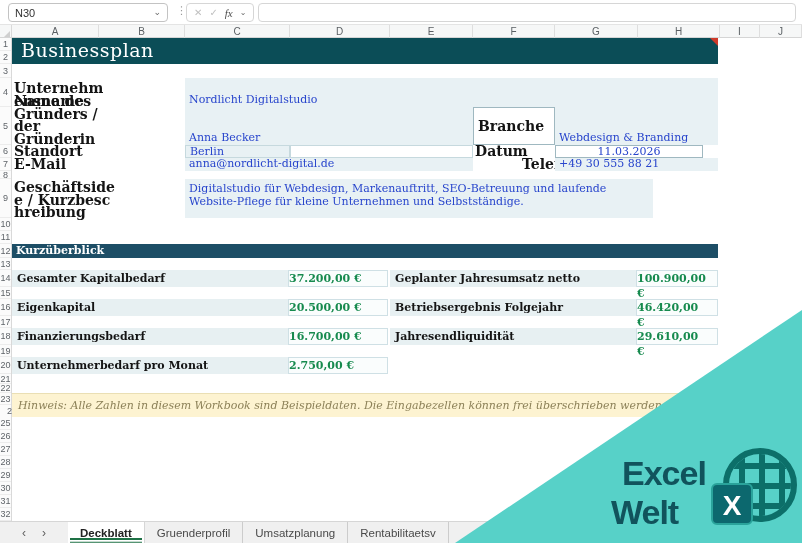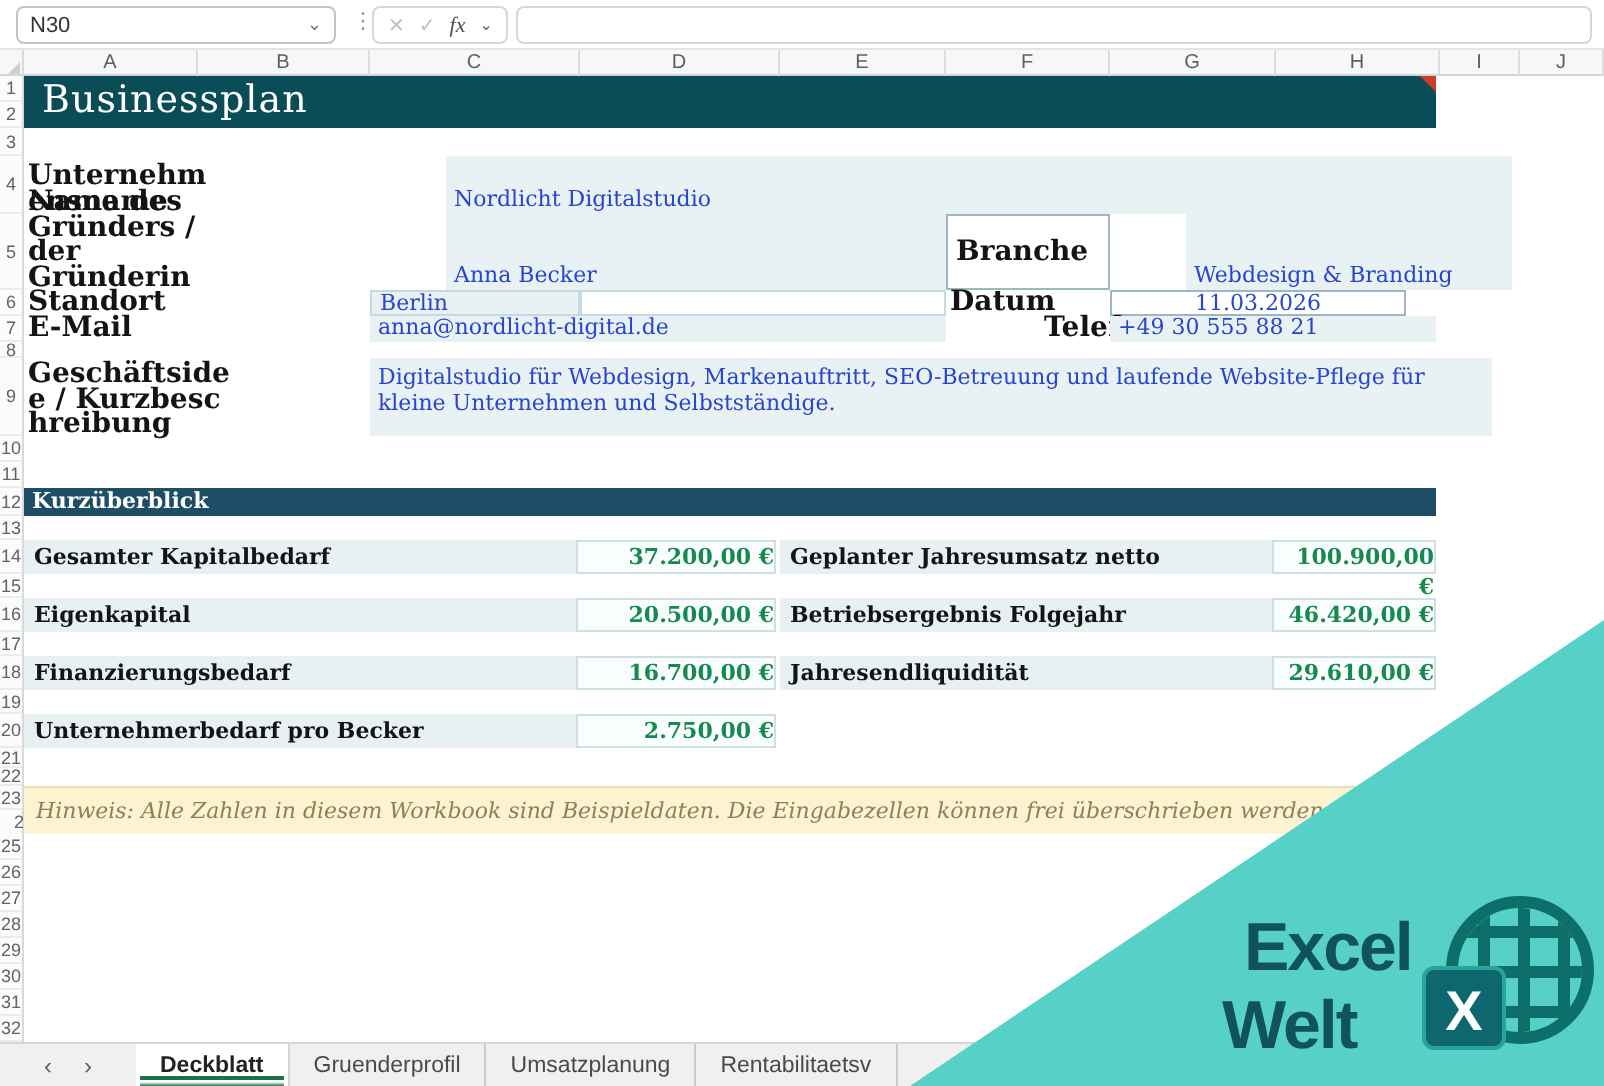--- a/index.html
+++ b/index.html
@@ -44,30 +44,30 @@
   .sheet{position:absolute;left:0;top:0;width:802px;height:521px;
     font-family:"DejaVu Serif","Liberation Serif",serif;}
   .abs{position:absolute;}
   .titleband{left:12px;top:38px;width:706px;height:26px;background:var(--band_teal);
     color:#fff;font-weight:normal;font-size:19px;line-height:25px;padding-left:9px;letter-spacing:.5px;}
   .notetri{left:710px;top:38px;width:0;height:0;border-top:8px solid #cf3a2a;border-left:8px solid transparent;}
   .flabel{font-size:14px;font-weight:bold;color:#141414;line-height:12.5px;}
   .wrapb{word-break:break-all;}
   .bluetxt{color:var(--input_blue);font-size:11px;line-height:13px;}
   .bg-form{background:var(--form_bg);}
-  .bottomtxt{display:flex;align-items:flex-end;padding:0 12px 1px 4px;margin-left:38px;}
+  .bottomtxt{display:flex;align-items:flex-end;padding:0 12px 1px 4px;}
   .cellbox{background:#fff;border:1px solid var(--strong_border);}
   .sectionband{left:12px;top:244px;width:706px;height:14px;background:var(--section_blue);
     color:#fff;font-weight:bold;font-size:11px;line-height:14px;padding-left:4px;}
   .kpirow{position:absolute;height:17px;}
   .kpilabel{position:absolute;top:0;height:17px;background:var(--kpi_label_bg);font-size:11px;
     font-weight:bold;color:#141414;line-height:17px;padding-left:5px;}
   .kpivalue{position:absolute;top:0;height:17px;background:var(--kpi_value_bg);
     border:1px solid #cfe0e5;font-size:11px;font-weight:bold;color:var(--value_green);
-    text-align:right;line-height:15px;padding-right:0;}
+    text-align:left;line-height:15px;padding-right:16px;}
   .noteband{left:12px;top:393px;width:706px;height:24px;background:var(--note_bg);
     border-top:1px solid #eadfb4;color:var(--note_text);font-style:italic;font-size:11px;
     display:flex;align-items:center;padding-left:6px;}
   
   .tabbar{position:absolute;left:0;top:521px;width:802px;height:22px;background:#f0f0f0;
     border-top:1px solid #d6d6d6;display:flex;align-items:stretch;font-size:11.5px;color:#4a4a4a;}
   .navarrows{width:68px;display:flex;align-items:center;justify-content:center;gap:16px;
     color:#5f5f5f;font-size:12px;}
   .navarrows span{cursor:default;}
   .tab{display:flex;align-items:center;padding:0 12px;border-right:1px solid #cccccc;
@@ -183,40 +183,40 @@
     <div class="abs" style="left:290px;top:145px;width:183px;height:13px;background:#fff;border:1px solid var(--cell_border);"></div>
     <div class="abs flabel" style="left:475px;top:145px;width:80px;height:13px;line-height:13px;"><span>Datum</span></div>
     <div class="abs cellbox bluetxt" style="left:555px;top:145px;width:148px;height:13px;text-align:center;line-height:11px;"><span>11.03.2026</span></div>
 
     <div class="abs flabel" style="left:14px;top:158px;width:160px;height:13px;line-height:13px;"><span>E-Mail</span></div>
     <div class="abs bg-form bluetxt" style="left:185px;top:158px;width:288px;height:13px;padding-left:4px;line-height:12px;"><span>anna@nordlicht-digital.de</span></div>
     <div class="abs flabel" style="left:475px;top:158px;width:80px;height:13px;line-height:13px;margin-left:47px;"><span>Telefon</span></div>
     <div class="abs bg-form bluetxt" style="left:555px;top:158px;width:163px;height:13px;padding-left:4px;line-height:12px;"><span>+49 30 555 88 21</span></div>
 
     <div class="abs flabel wrapb" style="left:14px;top:181px;width:102px;height:38px;"><span>Geschäftsidee / Kurzbeschreibung</span></div>
-    <div class="abs bg-form bluetxt" style="left:185px;top:179px;width:561px;height:39px;padding:3px 18px 0 4px;"><span>Digitalstudio für Webdesign, Markenauftritt, SEO-Betreuung und laufende Website-Pflege für kleine Unternehmen und Selbstständige.</span></div>
+    <div class="abs bg-form bluetxt" style="left:185px;top:179px;width:468px;height:39px;padding:3px 18px 0 4px;"><span>Digitalstudio für Webdesign, Markenauftritt, SEO-Betreuung und laufende Website-Pflege für kleine Unternehmen und Selbstständige.</span></div>
 
     <div class="abs sectionband">
       <span>Kurzüberblick</span>
     </div>
 
     <div class="kpirow" style="left:0;top:270px;">
       <div class="kpilabel" style="left:12px;width:276px;">Gesamter Kapitalbedarf</div>
       <div class="kpivalue" style="left:288px;width:100px;">37.200,00 €</div>
     </div>
     <div class="kpirow" style="left:0;top:299px;">
       <div class="kpilabel" style="left:12px;width:276px;">Eigenkapital</div>
       <div class="kpivalue" style="left:288px;width:100px;">20.500,00 €</div>
     </div>
     <div class="kpirow" style="left:0;top:328px;">
       <div class="kpilabel" style="left:12px;width:285px;">Finanzierungsbedarf</div>
       <div class="kpivalue" style="left:288px;width:100px;">16.700,00 €</div>
     </div>
     <div class="kpirow" style="left:0;top:357px;">
-      <div class="kpilabel" style="left:12px;width:276px;">Unternehmerbedarf pro Becker</div>
+      <div class="kpilabel" style="left:12px;width:276px;">Unternehmerbedarf pro Monat</div>
       <div class="kpivalue" style="left:288px;width:100px;">2.750,00 €</div>
     </div>
 
     <div class="kpirow" style="left:0;top:270px;">
       <div class="kpilabel" style="left:390px;width:246px;">Geplanter Jahresumsatz netto</div>
       <div class="kpivalue" style="left:636px;width:82px;">100.900,00 €</div>
     </div>
     <div class="kpirow" style="left:0;top:299px;">
       <div class="kpilabel" style="left:390px;width:246px;">Betriebsergebnis Folgejahr</div>
       <div class="kpivalue" style="left:636px;width:82px;">46.420,00 €</div>

